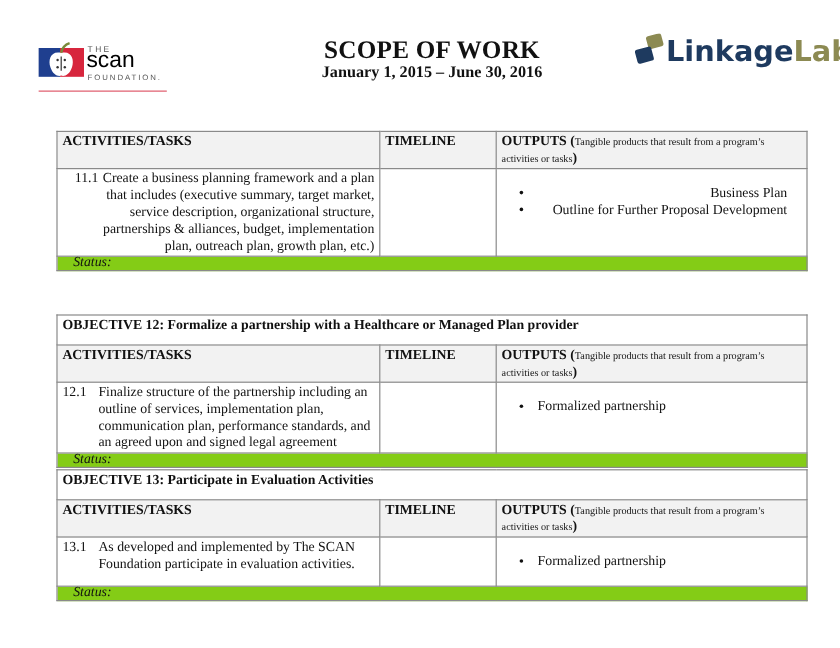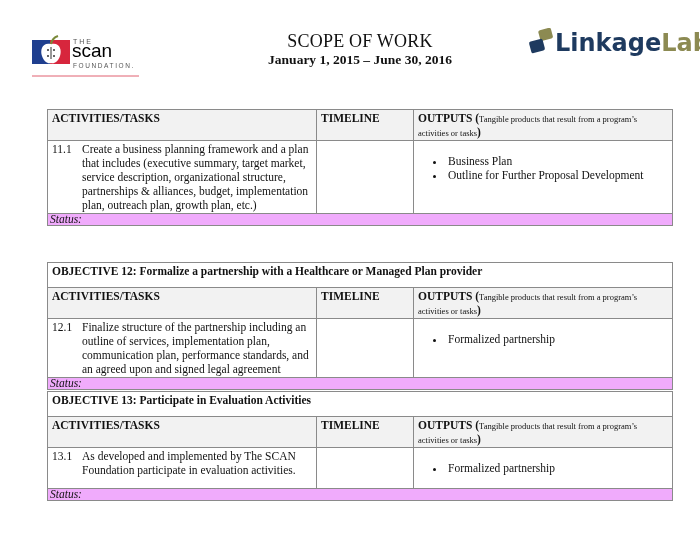--- a/index.html
+++ b/index.html
@@ -1,34 +1,34 @@
 <!DOCTYPE html>
 <html><head>
 <meta charset="utf-8">
 <style>
   html, body { margin:0; padding:0; background:#ffffff; }
   body { width:700px; height:540px; position:relative; overflow:hidden; font-family:"Liberation Serif", serif; color:#111; }
   .logo-scan { position:absolute; left:32px; top:34px; width:112px; height:44px; }
   .logo-link { position:absolute; left:528px; top:26px; width:180px; height:36px;font-weight:bold; }
   .title-block { position:absolute; left:240px; top:31px; width:240px; text-align:center; }
-  .title { font-size:18px; font-weight:normal; line-height:20px; letter-spacing:0.2px; }
+  .title { font-size:21px; font-weight:bold; line-height:20px; letter-spacing:0.2px; }
   .subtitle { font-size:13.5px; font-weight:bold; line-height:17px; }
 
   table.obj { position:absolute; left:47px; width:625px; border-collapse:collapse; table-layout:fixed; font-size:11.5px; line-height:14px; }
   table.obj td { border:1px solid #8a8a8a; vertical-align:top; padding:1px 4px; }
   td.obj-title { font-weight:bold; height:22px; padding-top:3px; }
   tr.hdr td { background:#f2f2f2; height:22px; font-weight:bold; }
   td.out-hdr .small { font-weight:normal; font-size:8.5px; line-height:11px; }
   td.task { padding-left:4px; }
   .task-inner { display:flex; }
   .task-num { width:30px; flex:0 0 30px; }
   .task-text { flex:1; }
   ul.outs { margin:12px; padding-left:16px; }
   ul.outs li { list-style:disc; padding-left:2px; }
-  tr.status td { background:#f0abfc; font-style:italic; height:11px; line-height:11px; padding:0 2px; border-color:#8a8a8a;margin-left:16px; }
+  tr.status td { background:#84cc16; font-style:italic; height:11px; line-height:11px; padding:0 13px; border-color:#8a8a8a;margin-left:16px; }
 </style>
 </head>
 <body>
 
 <div class="logo-scan">
   <svg width="112" height="44" viewBox="0 0 112 44">
     <rect x="0" y="6" width="18" height="24" fill="#1f3f8f"></rect>
     <rect x="18" y="6" width="20" height="24" fill="#d7263d"></rect>
     <path d="M19 10 C10 8,8 16,10 22 C12 28,16 30,19 29 C22 30,26 28,28 22 C30 16,28 8,19 10 Z" fill="#fff"></path>
     <path d="M19 10 C20 5,23 3,26 2" stroke="#7a8a3a" stroke-width="2" fill="none"></path>
@@ -64,21 +64,21 @@
       <col style="width:269px">
       <col style="width:97px">
       <col style="width:259px">
     </colgroup>
   <tbody>
   <tr class="hdr">
     <td>ACTIVITIES/TASKS</td>
     <td>TIMELINE</td>
     <td class="out-hdr"><span>OUTPUTS (</span><span class="small">Tangible products that result from a program’s activities or tasks</span><span>)</span></td>
   </tr>
-  <tr style="height:61px;">
+  <tr style="height:61px;text-align:right;">
     <td class="task">
           <div class="task-inner">
             <span class="task-num">11.1</span>
             <span class="task-text">Create a business planning framework and a plan that includes (executive summary, target market, service description, organizational structure, partnerships &amp; alliances, budget, implementation plan, outreach plan, growth plan, etc.)</span>
           </div>
         </td>
     <td></td>
     <td>
           <ul class="outs">
       <li>Business Plan</li>

